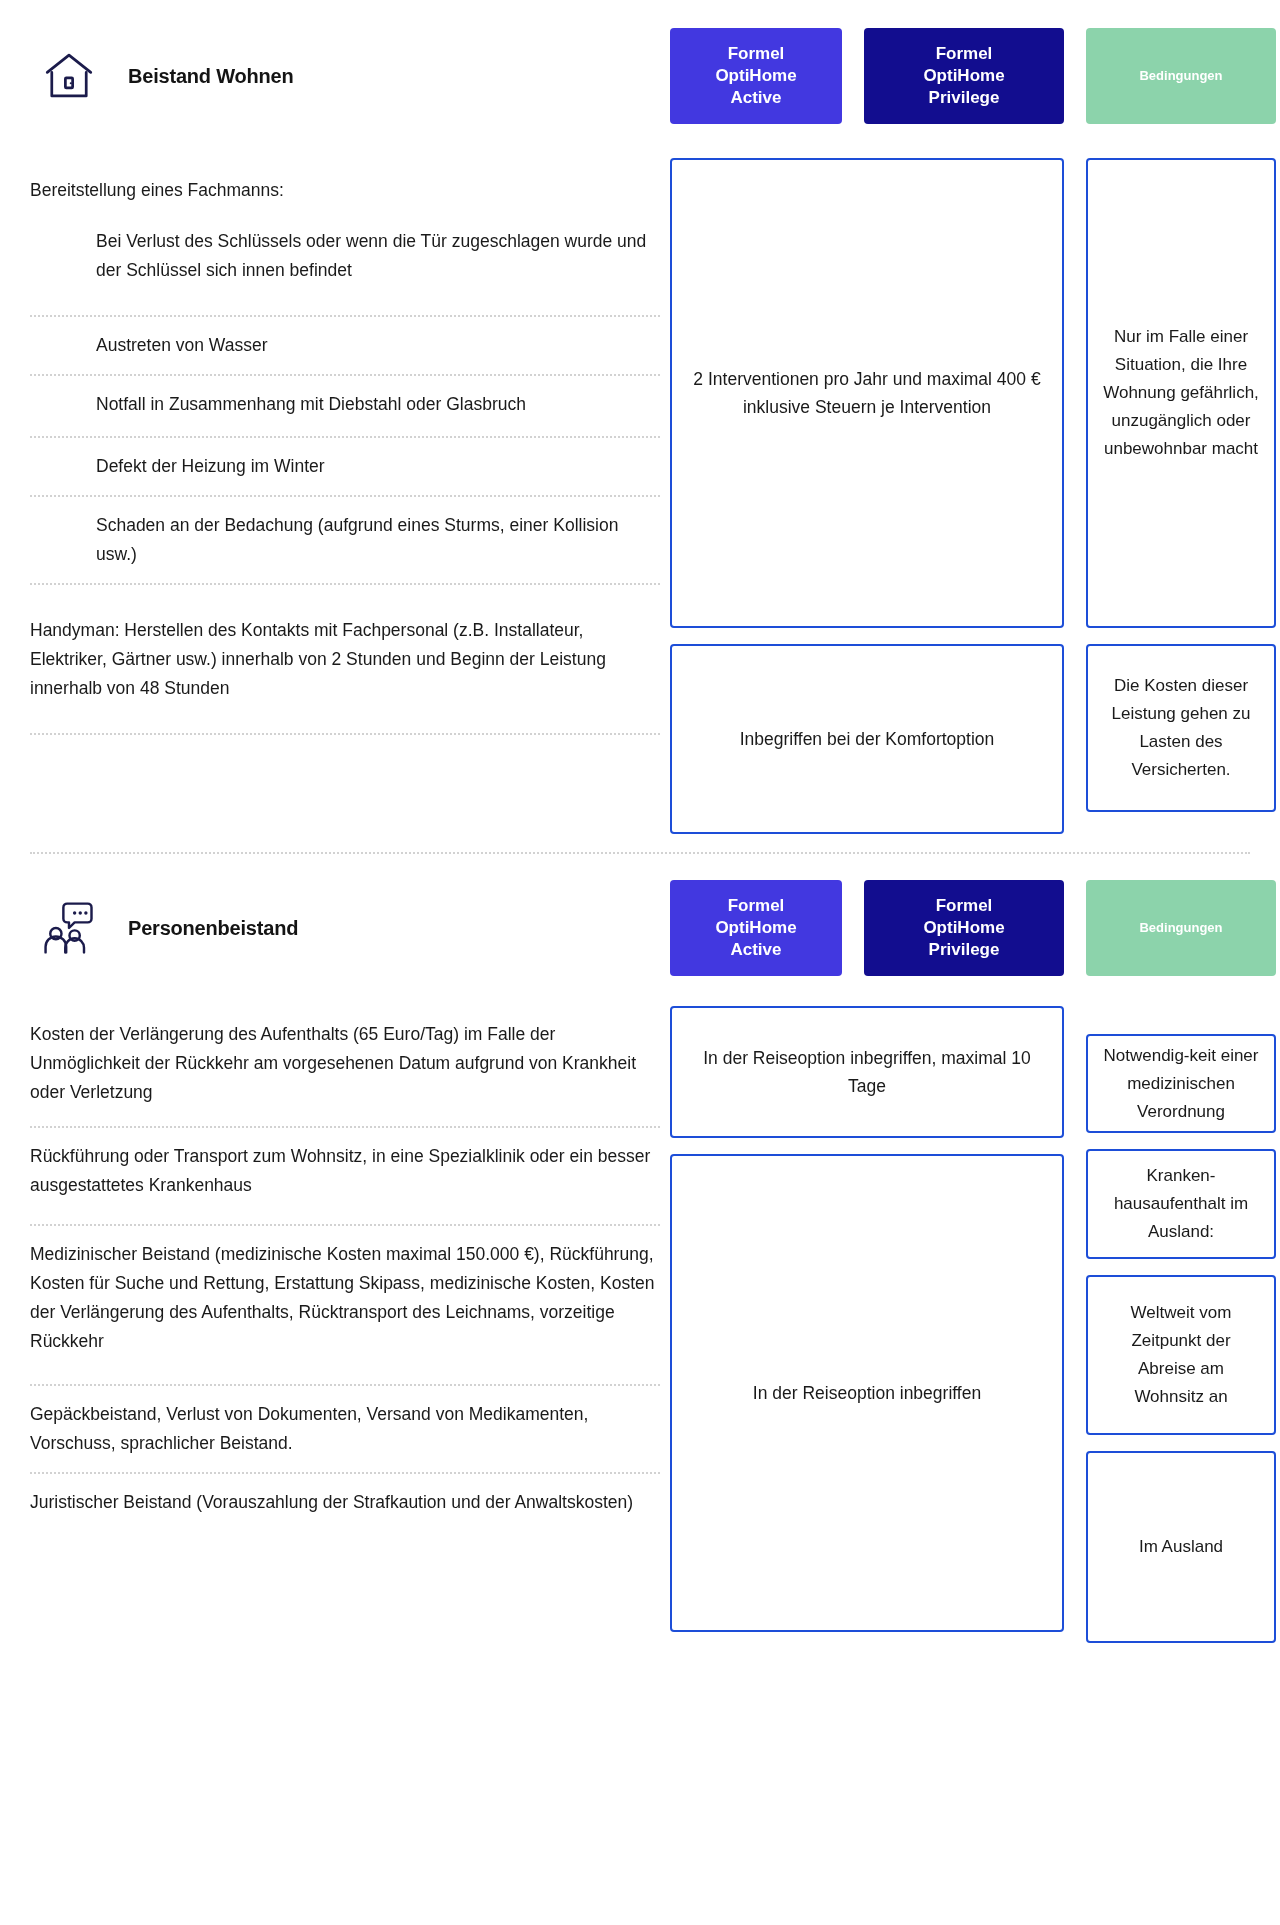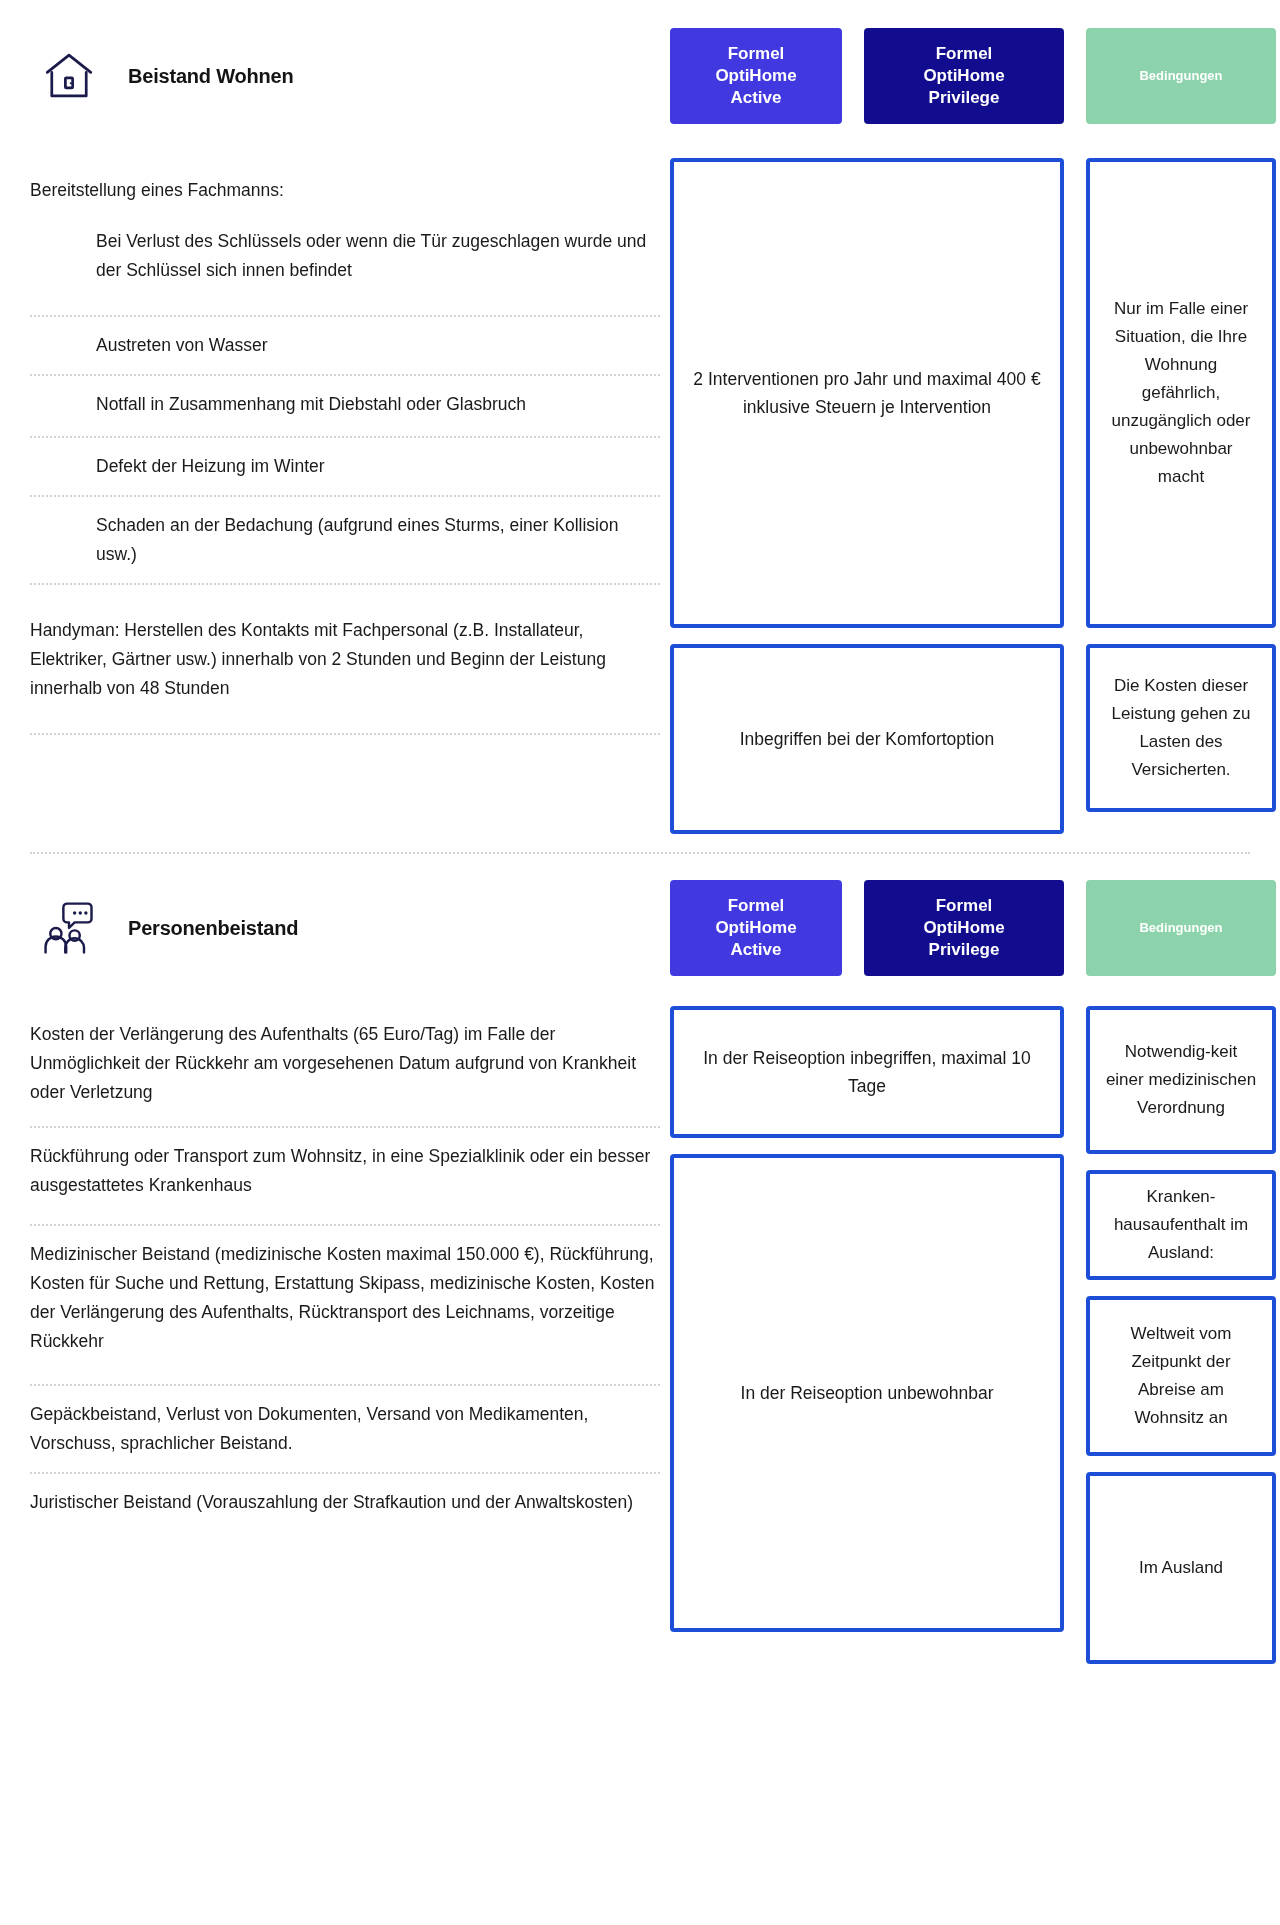--- a/index.html
+++ b/index.html
@@ -126,21 +126,21 @@
     padding: 14px 0 14px 0;
     border-bottom: 2px dotted #d2d2d2;
     box-sizing: border-box;
   }
   .row.no-border { border-bottom: none; }
   .row.plain { padding: 18px 0 8px 0; border-bottom: none; }
   .row.indent { padding-left: 66px; }
 
   
   .box {
-    border: 4px solid #1d4ed8;
+    border: 2px solid #1d4ed8;
     border-radius: 4px;
     box-sizing: border-box;
     display: flex;
     align-items: center;
     justify-content: center;
     text-align: center;
     font-size: 17.5px;
     line-height: 28px;
     color: #1a1a1a;
     padding: 10px 14px;
@@ -258,24 +258,24 @@
       <div class="row" style="min-height:122px;">Kosten der Verlängerung des Aufenthalts (65 Euro/Tag) im Falle der Unmöglichkeit der Rückkehr am vorgesehenen Datum aufgrund von Krankheit oder Verletzung</div>
       <div class="row" style="min-height:98px;">Rückführung oder Transport zum Wohnsitz, in eine Spezialklinik oder ein besser ausgestattetes Krankenhaus</div>
       <div class="row" style="min-height:160px;">Medizinischer Beistand (medizinische Kosten maximal 150.000 €), Rückführung, Kosten für Suche und Rettung, Erstattung Skipass, medizinische Kosten, Kosten der Verlängerung des Aufenthalts, Rücktransport des Leichnams, vorzeitige Rückkehr</div>
       <div class="row" style="min-height:70px;">Gepäckbeistand, Verlust von Dokumenten, Versand von Medikamenten, Vorschuss, sprachlicher Beistand.</div>
       <div class="row no-border" style="min-height:70px;">Juristischer Beistand (Vorauszahlung der Strafkaution und der Anwaltskosten)</div>
     </div>
 
     <div class="right-cols">
       <div class="mid-col">
         <div class="box" style="height:132px;">In der Reiseoption inbegriffen, maximal 10 Tage</div>
-        <div class="box" style="height:478px;">In der Reiseoption unbewohnbar</div>
+        <div class="box" style="height:478px;">In der Reiseoption inbegriffen</div>
       </div>
       <div class="cond-col">
-        <div class="box small-text" style="height:148px;">Notwendig-keit einer medizinischen Verordnung</div>
+        <div class="box small-text" style="height:99px;margin-top:28px;">Notwendig-keit einer medizinischen Verordnung</div>
         <div class="box small-text" style="height:110px;">Kranken-hausaufenthalt im Ausland:</div>
         <div class="box small-text" style="height:160px;">Weltweit vom Zeitpunkt der Abreise am Wohnsitz an</div>
         <div class="box small-text" style="height:192px;">Im Ausland</div>
       </div>
     </div>
   </div>
 
 </div>
 
 </body></html>

